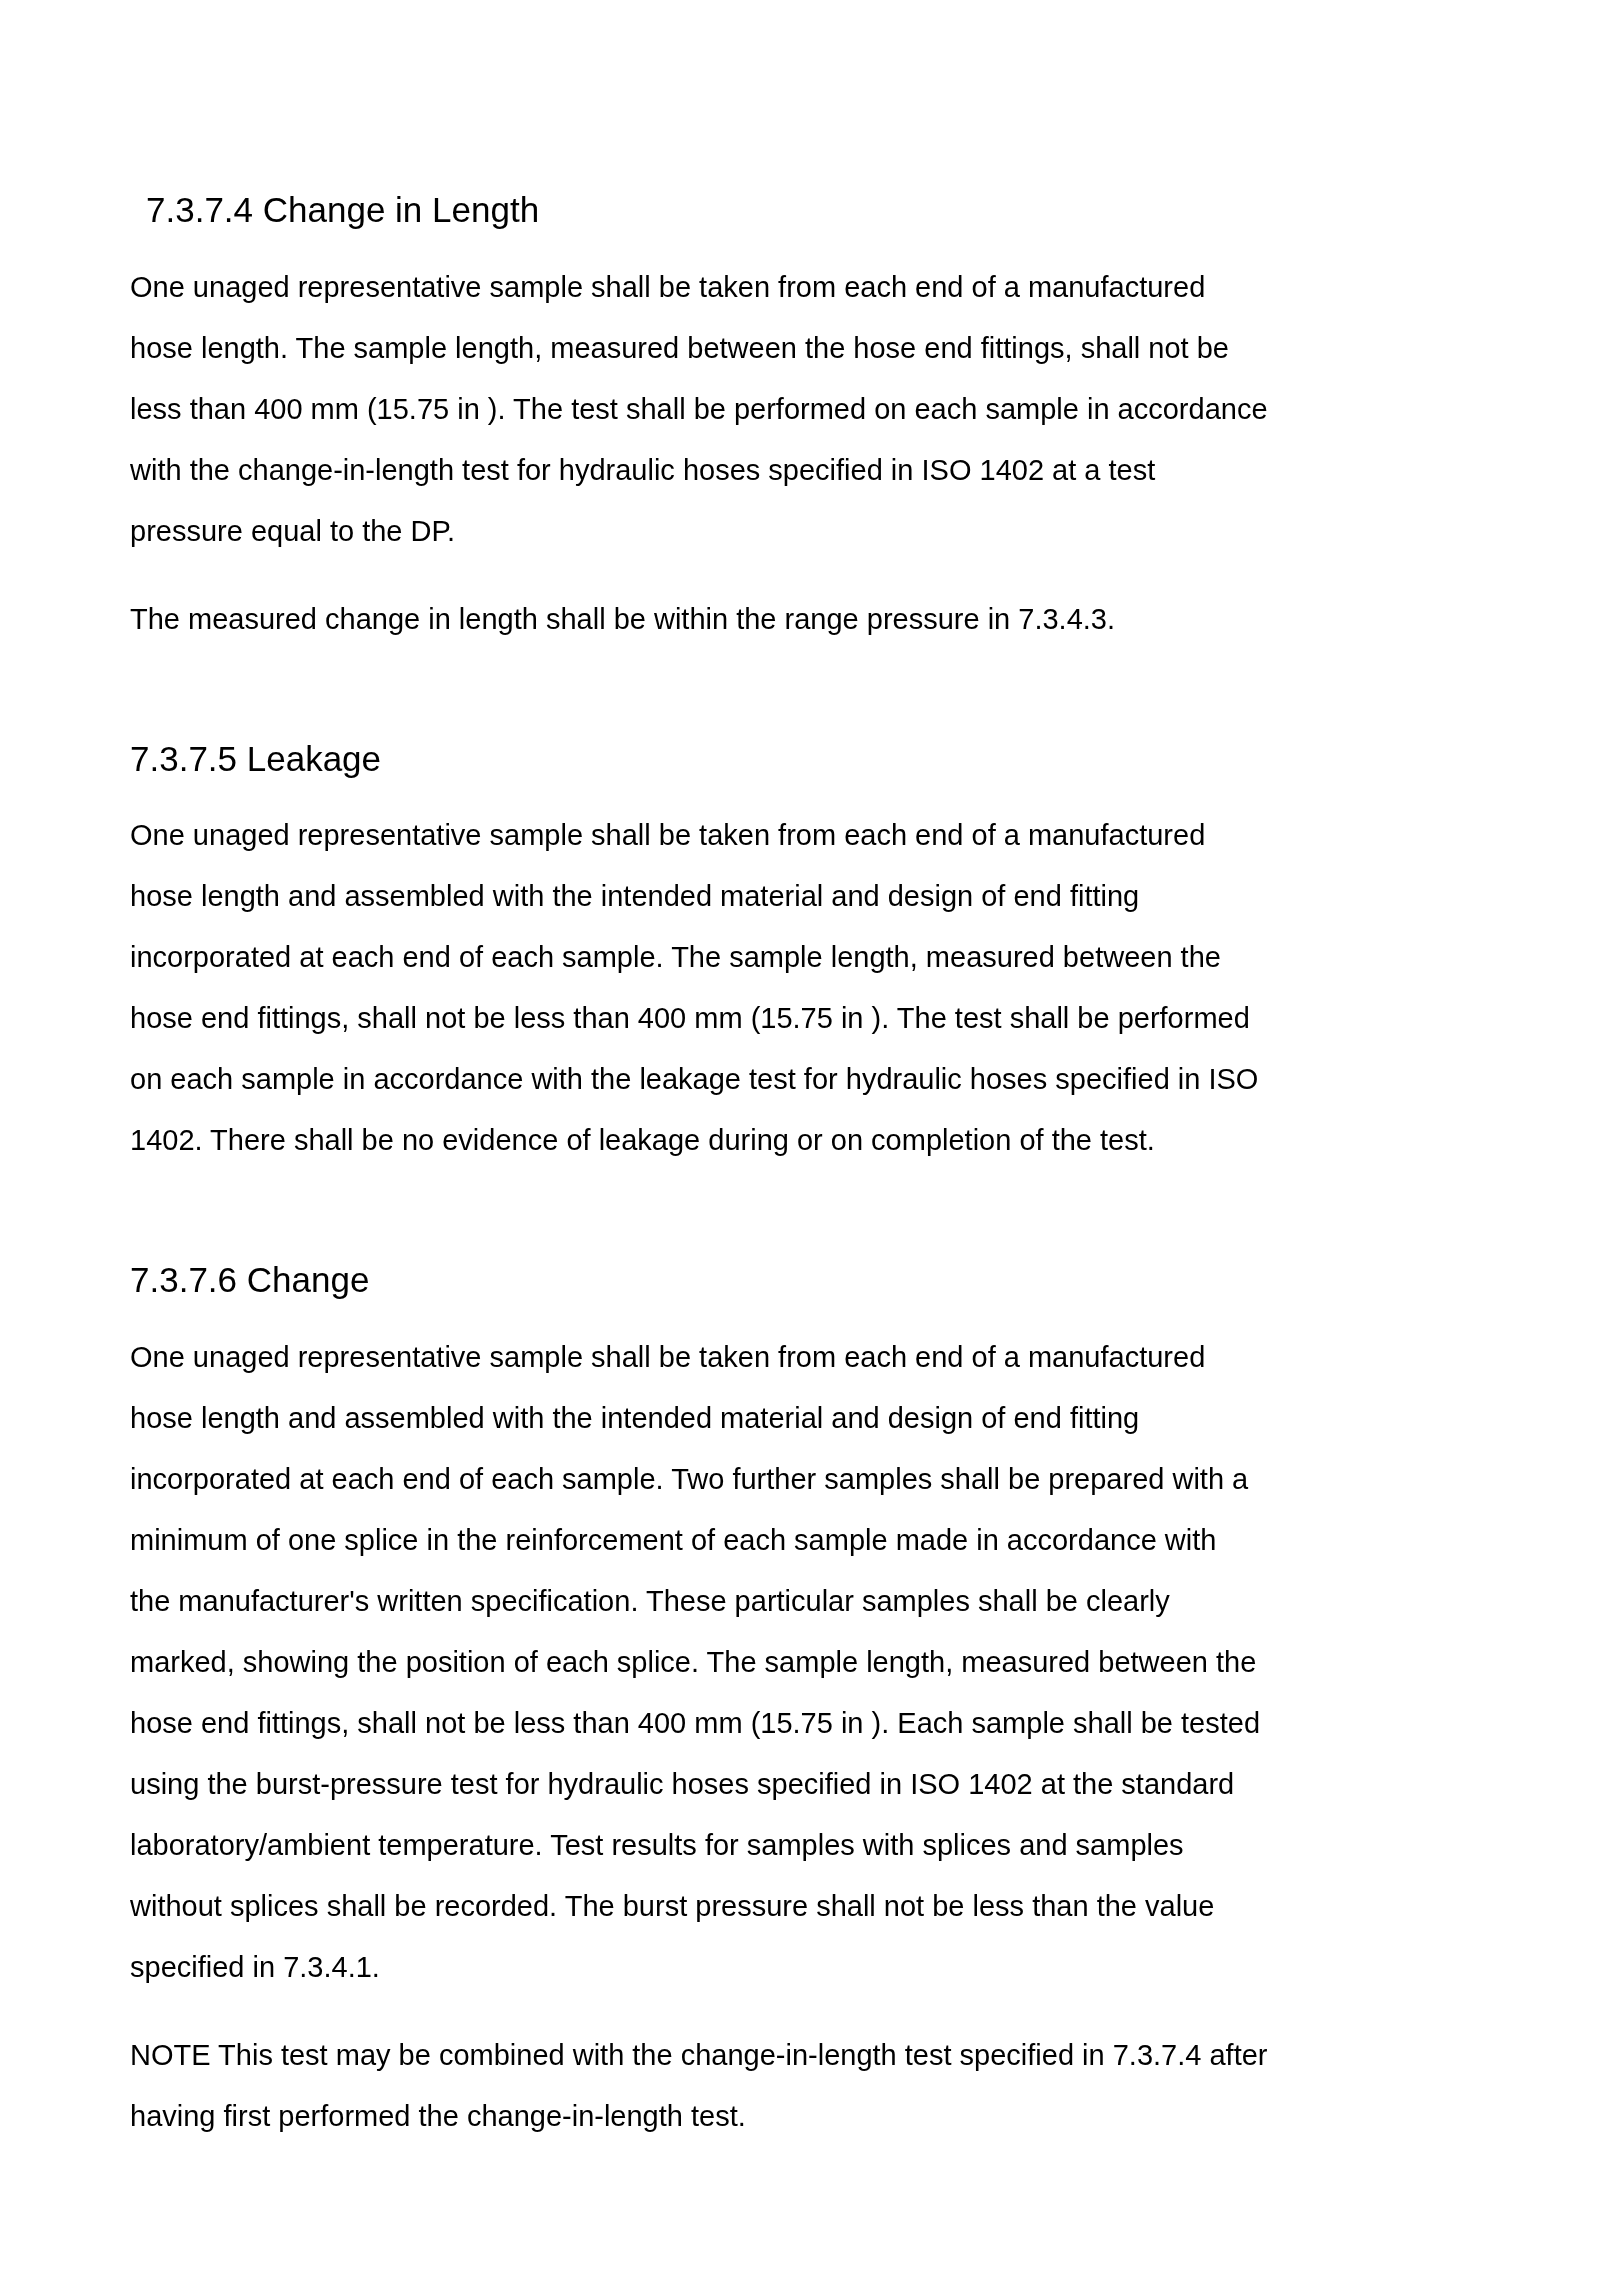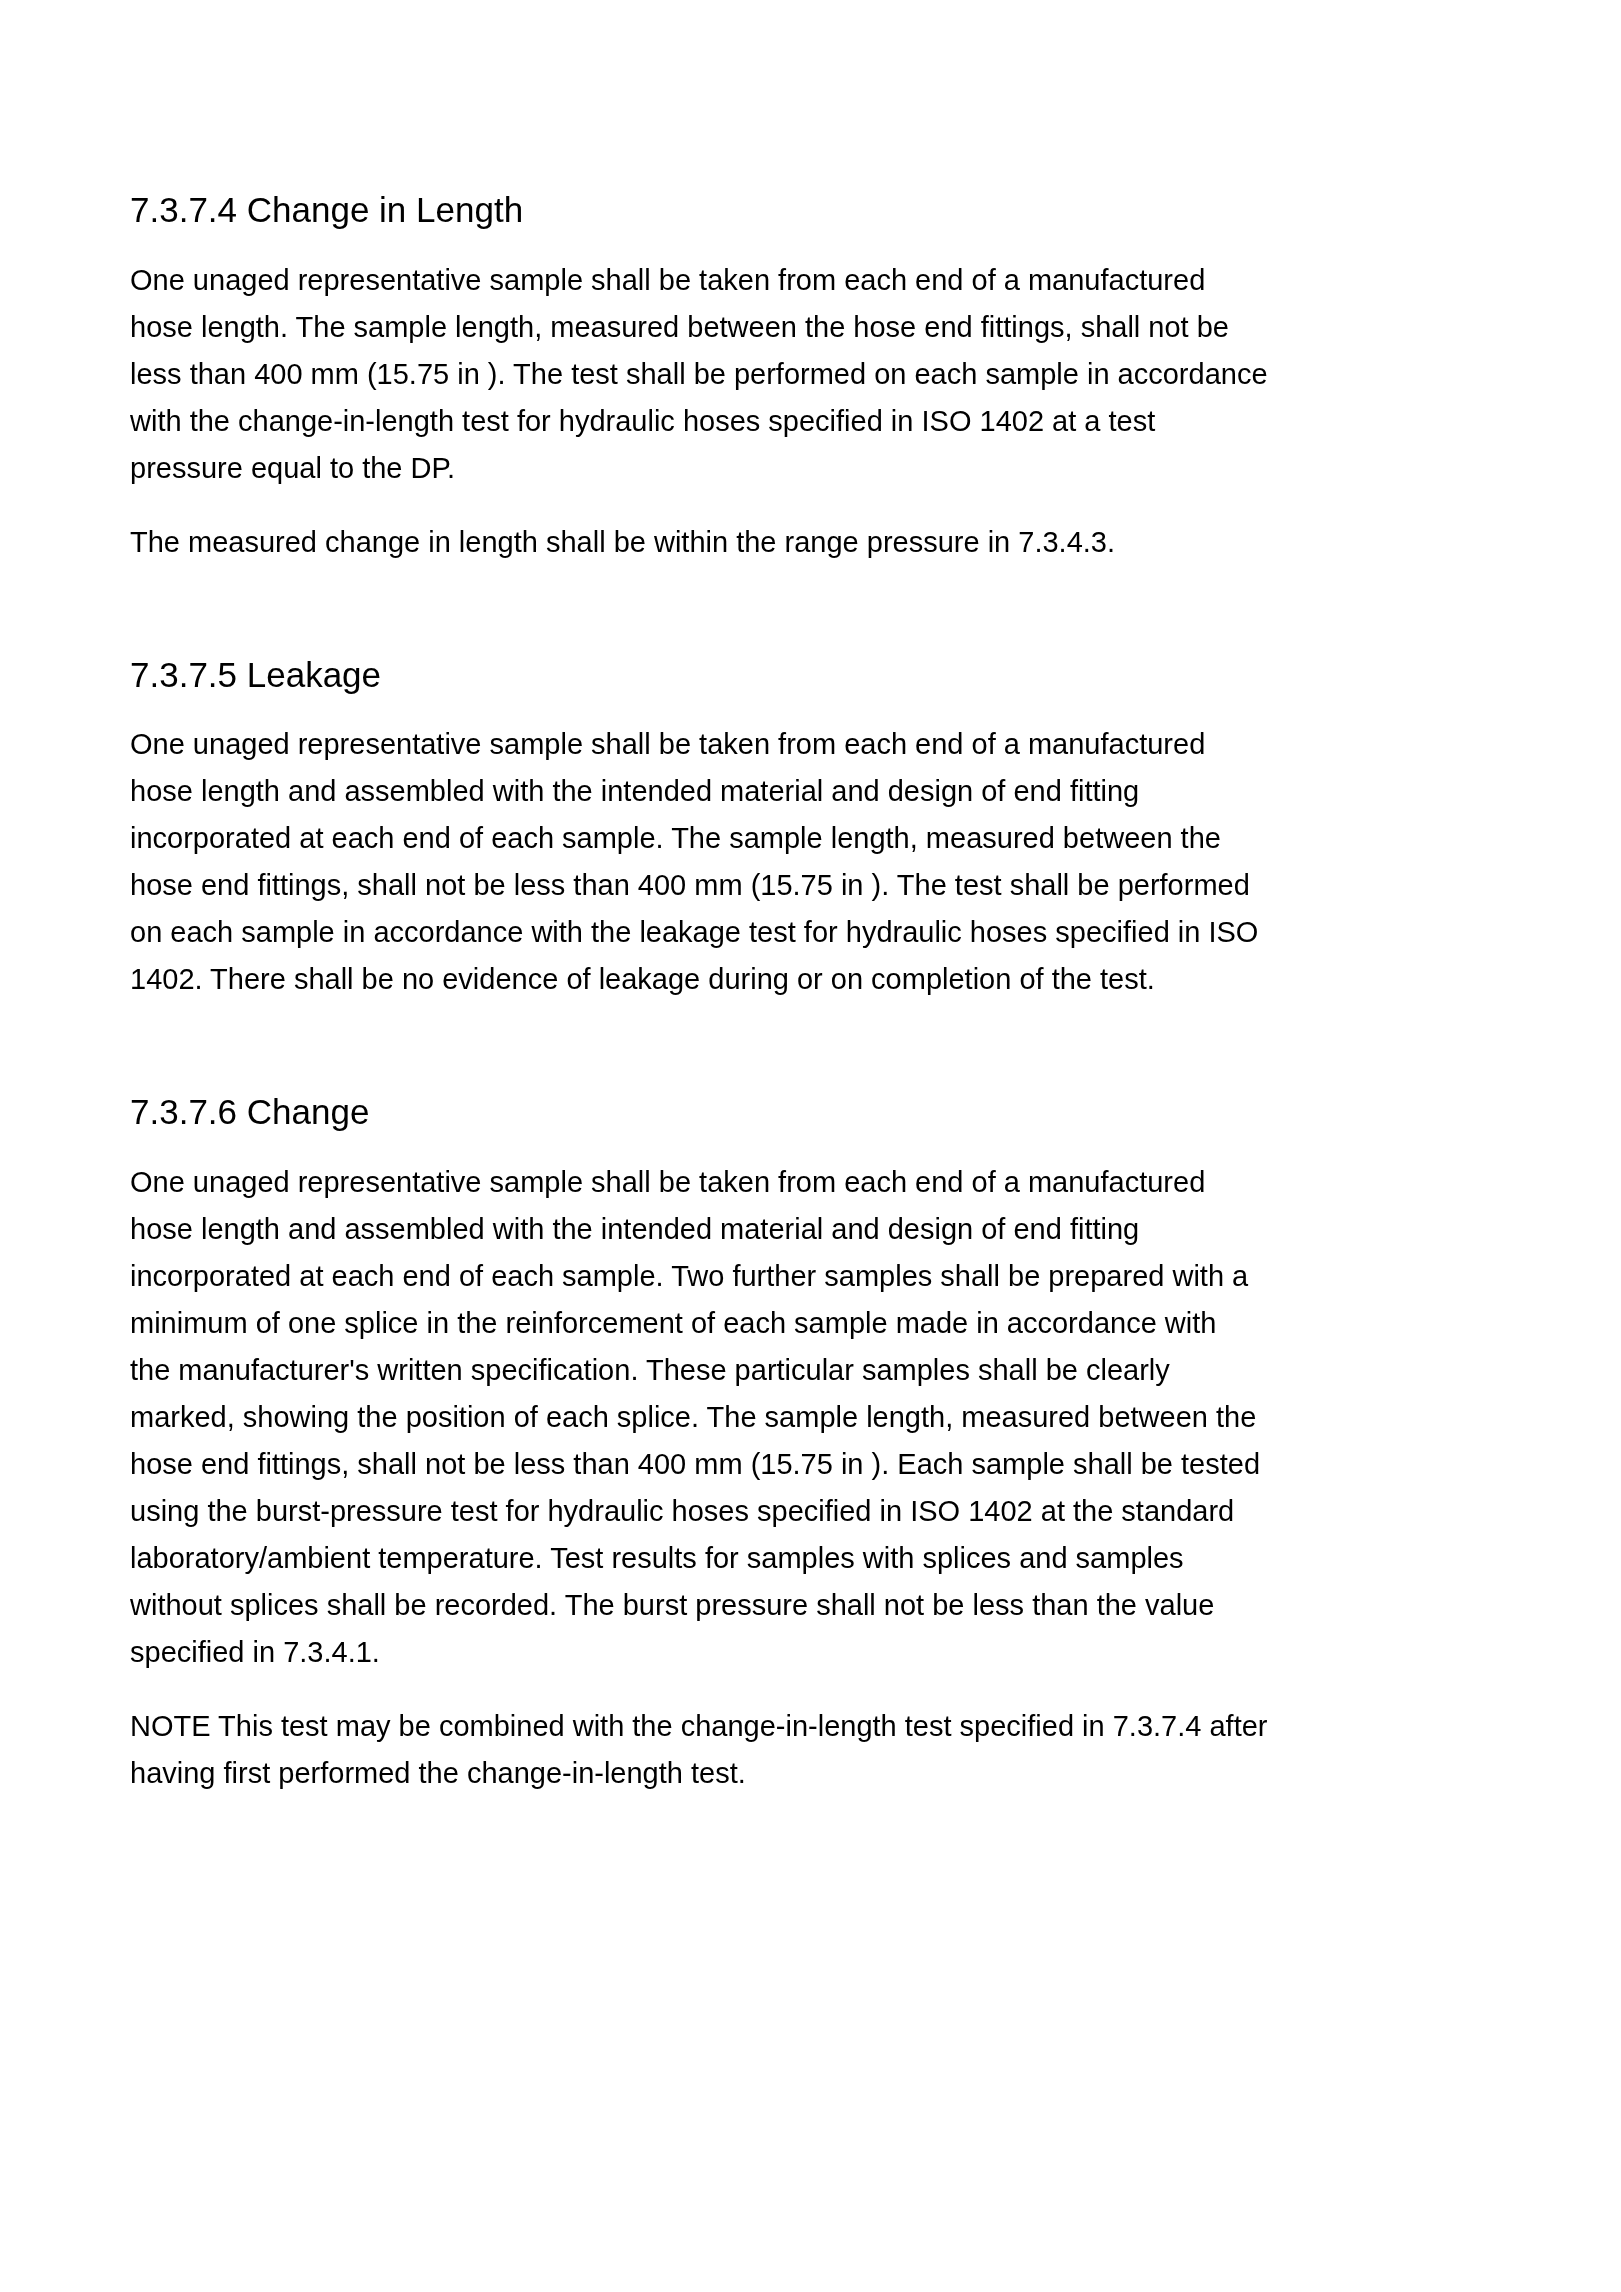--- a/index.html
+++ b/index.html
@@ -22,25 +22,26 @@
   }
   .heading {
     font-size: 35px;
     font-weight: 400;
     line-height: 47px;
     margin: 85px 0 23.5px 0;
     white-space: pre;
   }
   .heading.first {
     margin-top: 0;
+    margin-left: 16px;
   }
   .para {
     font-size: 29px;
     font-weight: 400;
-    line-height: 47px;
+    line-height: 61px;
     margin: 0 0 27.4px 0;
     white-space: pre;
   }
 </style>
 </head>
 <body>
 
 <div class="page">
 
   <h2 class="heading first">7.3.7.4 Change in Length</h2>

